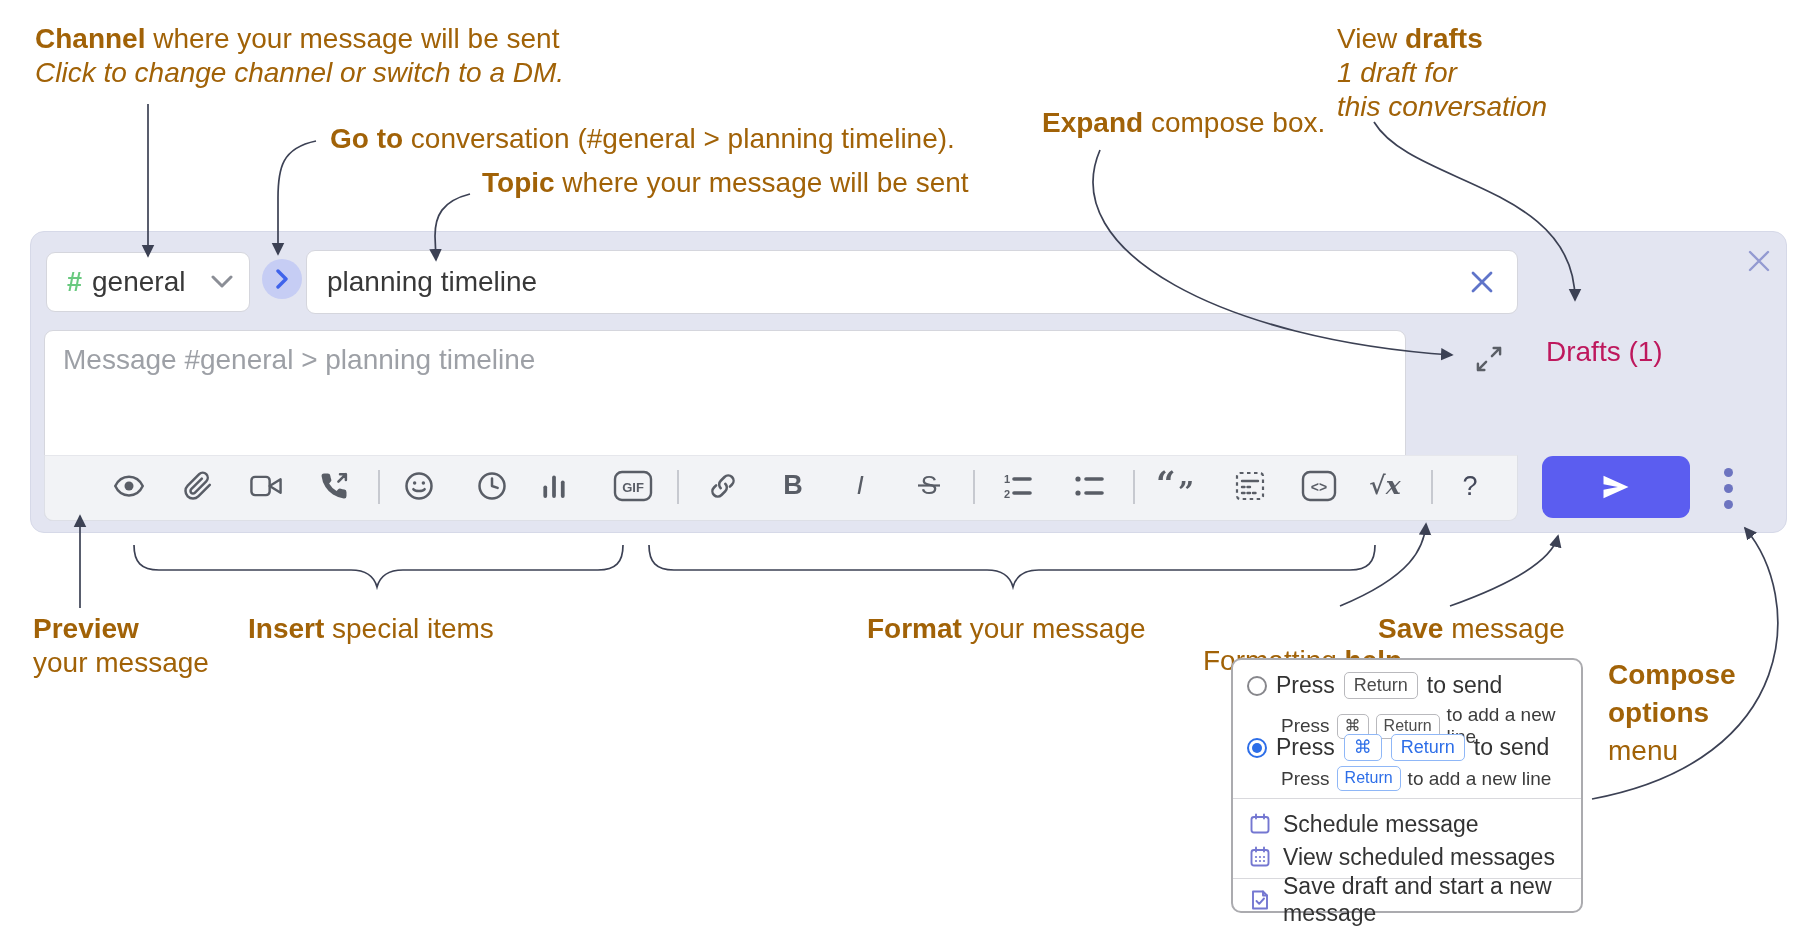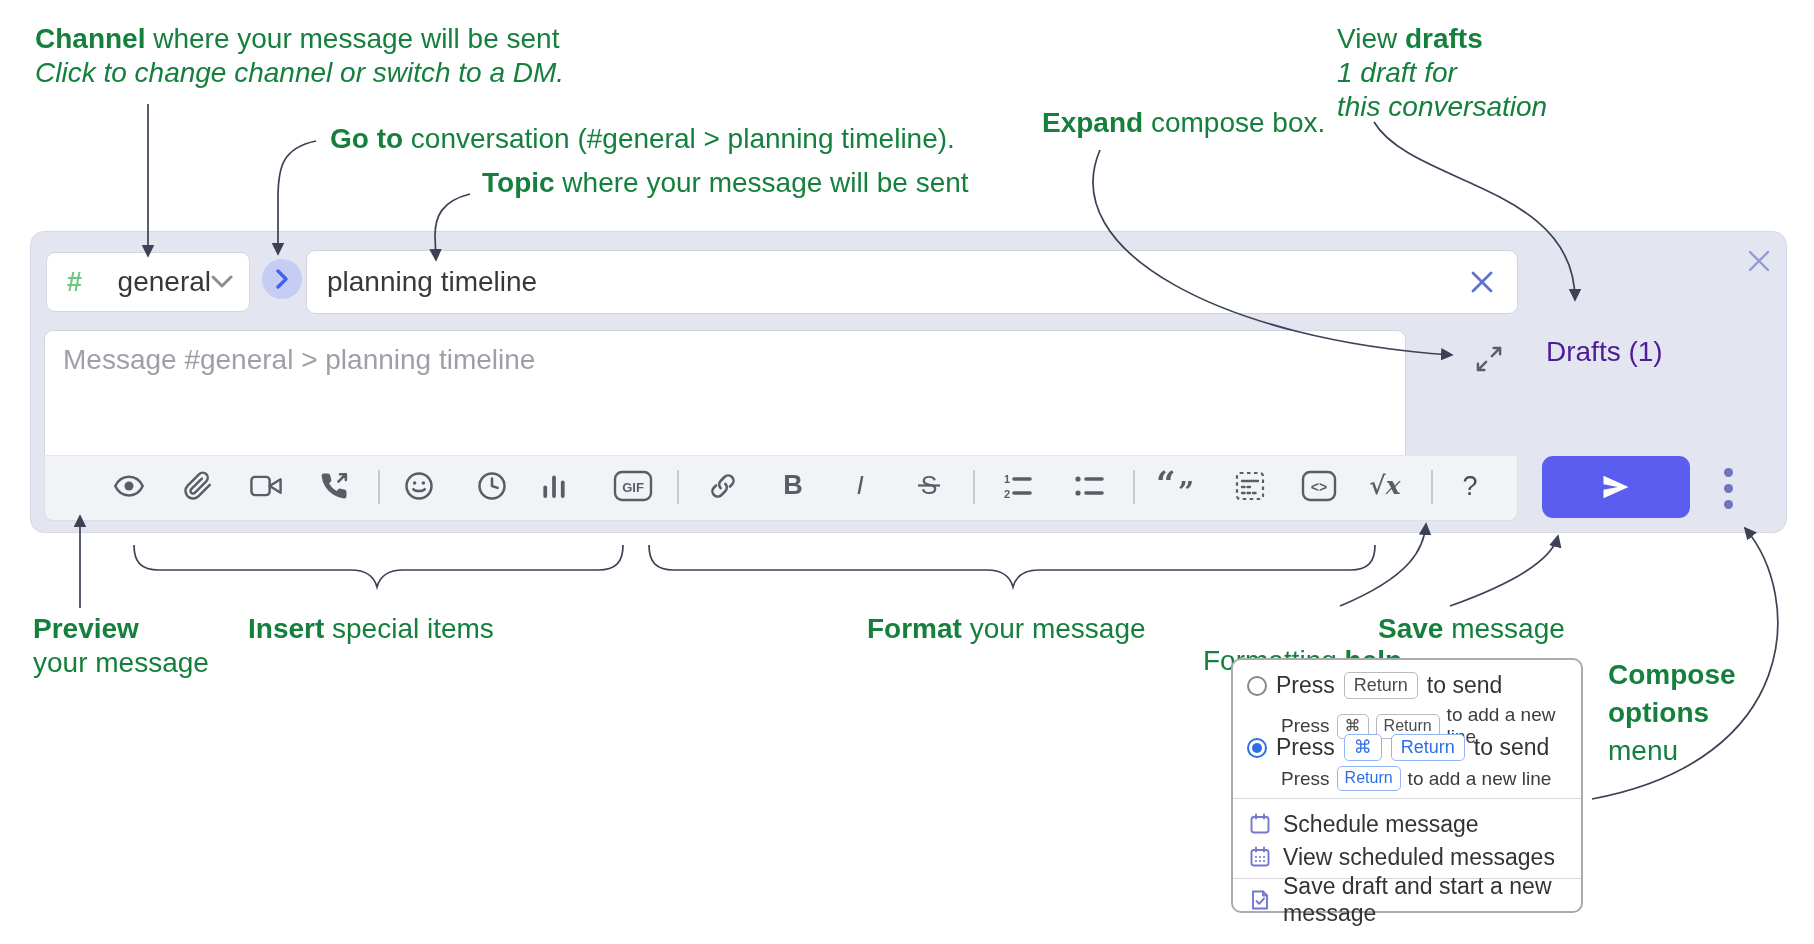--- a/index.html
+++ b/index.html
@@ -1,48 +1,48 @@
 <!DOCTYPE html>
 <html><head>
 <meta charset="utf-8">
 <style>
   html,body{margin:0;padding:0;background:#fff;}
   #stage{position:relative;width:1814px;height:944px;background:#fff;overflow:hidden;
          font-family:"Liberation Sans",sans-serif;color:#2d3245;}
   .abs{position:absolute;}
   
-  .ann{font-size:28px;line-height:34px;color:#15803d;white-space:nowrap;}
+  .ann{font-size:28px;line-height:34px;color:#a16207;white-space:nowrap;}
   .ann b{font-weight:700;}
   .ann .it{font-style:italic;}
   
   #composeBox{left:30px;top:231px;width:1757px;height:302px;background:#e3e5f1;
               border:1px solid #d6d9e8;border-radius:14px;box-sizing:border-box;z-index:1;}
   .whitebox{background:#fff;border:1px solid #d5d6dd;border-radius:9px;box-sizing:border-box;}
   #channelSelector{left:46px;top:252px;width:204px;height:60px;display:flex;align-items:center;
                    padding:0 16px 0 20px;cursor:pointer;z-index:2;}
   #channelHash{color:#69c97f;font-weight:700;font-size:27px;margin-right:10px;}
-  #channelName{font-size:28px;color:#383838;flex:1;text-align:right;}
+  #channelName{font-size:28px;color:#383838;flex:1;}
   #goCircle{left:262px;top:259px;width:40px;height:40px;border-radius:50%;background:#c6cdf4;
             display:flex;align-items:center;justify-content:center;z-index:2;cursor:pointer;}
   #topicBox{left:306px;top:250px;width:1212px;height:64px;display:flex;align-items:center;
             padding:0 18px;z-index:2;}
   #topicInput{flex:1;border:none;outline:none;font-size:28px;color:#383838;
               font-family:"Liberation Sans",sans-serif;background:transparent;}
   #messageArea{left:44px;top:330px;width:1362px;height:191px;z-index:2;border-radius:9px;}
   #messageInput{position:absolute;left:16px;top:12px;width:1380px;border:none;outline:none;
                 font-size:28px;font-family:"Liberation Sans",sans-serif;background:transparent;color:#383838;}
   #messageInput::placeholder{color:#9da0a6;opacity:1;}
   #toolbar{left:44px;top:455px;width:1474px;height:66px;background:#f2f3f6;border:1px solid #dddfe6;
            border-top:1px solid #e6e7ec;border-radius:0 0 9px 9px;box-sizing:border-box;z-index:3;}
   .tbtn{position:absolute;top:6px;width:44px;height:48px;display:flex;align-items:center;
         justify-content:center;cursor:pointer;border-radius:6px;}
   .tsep{position:absolute;top:14px;width:2px;height:34px;background:#c7c9d0;}
   .ticon{stroke:#595d66;fill:none;stroke-width:2;stroke-linecap:round;stroke-linejoin:round;}
   .ttext{fill:#595d66;stroke:none;font-family:"Liberation Sans",sans-serif;}
-  #draftsLink{left:1546px;top:336px;font-size:28px;color:#4c1d95;cursor:pointer;z-index:2;}
+  #draftsLink{left:1546px;top:336px;font-size:28px;color:#be185d;cursor:pointer;z-index:2;}
   #sendButton{left:1542px;top:456px;width:148px;height:62px;background:#5b5df0;border:none;
               border-radius:11px;display:flex;align-items:center;justify-content:center;cursor:pointer;z-index:2;}
   #moreDots{left:1712px;top:462px;width:32px;height:52px;display:flex;flex-direction:column;
             align-items:center;justify-content:center;gap:7px;cursor:pointer;z-index:2;}
   #moreDots span{width:9px;height:9px;border-radius:50%;background:#6d74c0;display:block;}
   #composeClose{left:1742px;top:244px;width:34px;height:34px;display:flex;align-items:center;
                 justify-content:center;cursor:pointer;z-index:2;}
   #clearTopic{width:34px;height:34px;display:flex;align-items:center;justify-content:center;cursor:pointer;}
   
   #popupMenu{left:1231px;top:658px;width:352px;height:255px;background:#fff;border:2px solid #ababaf;

